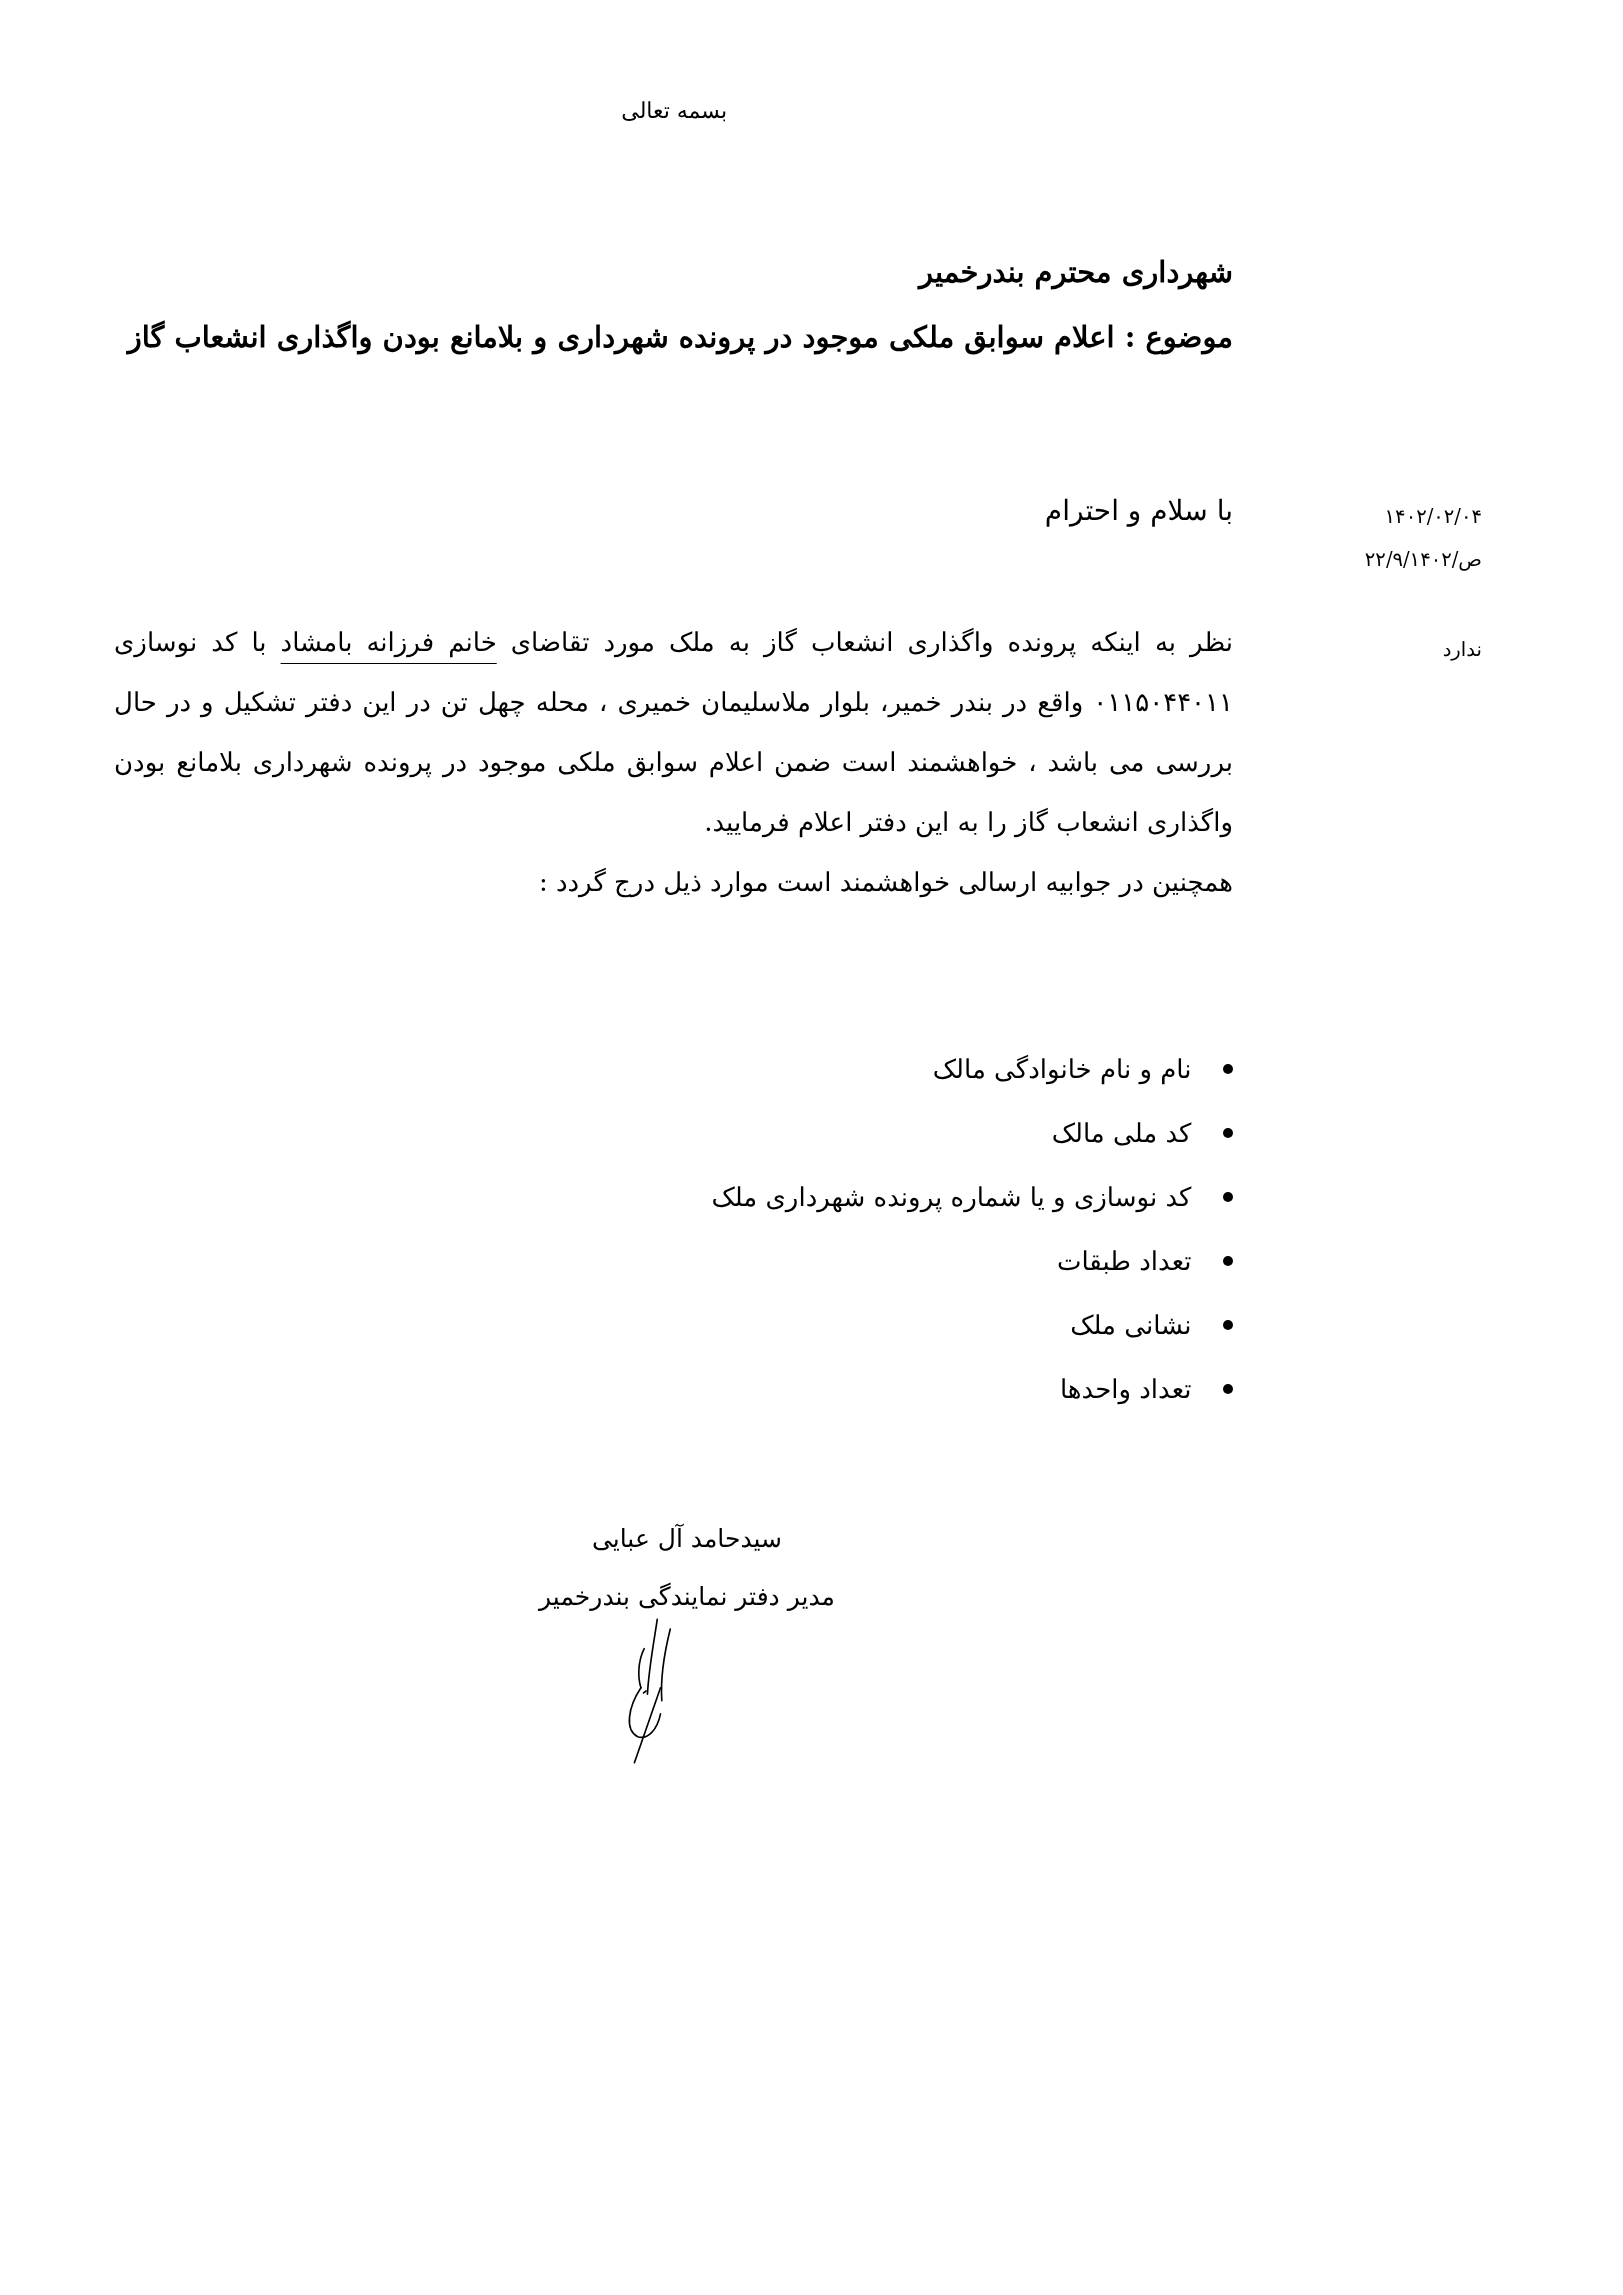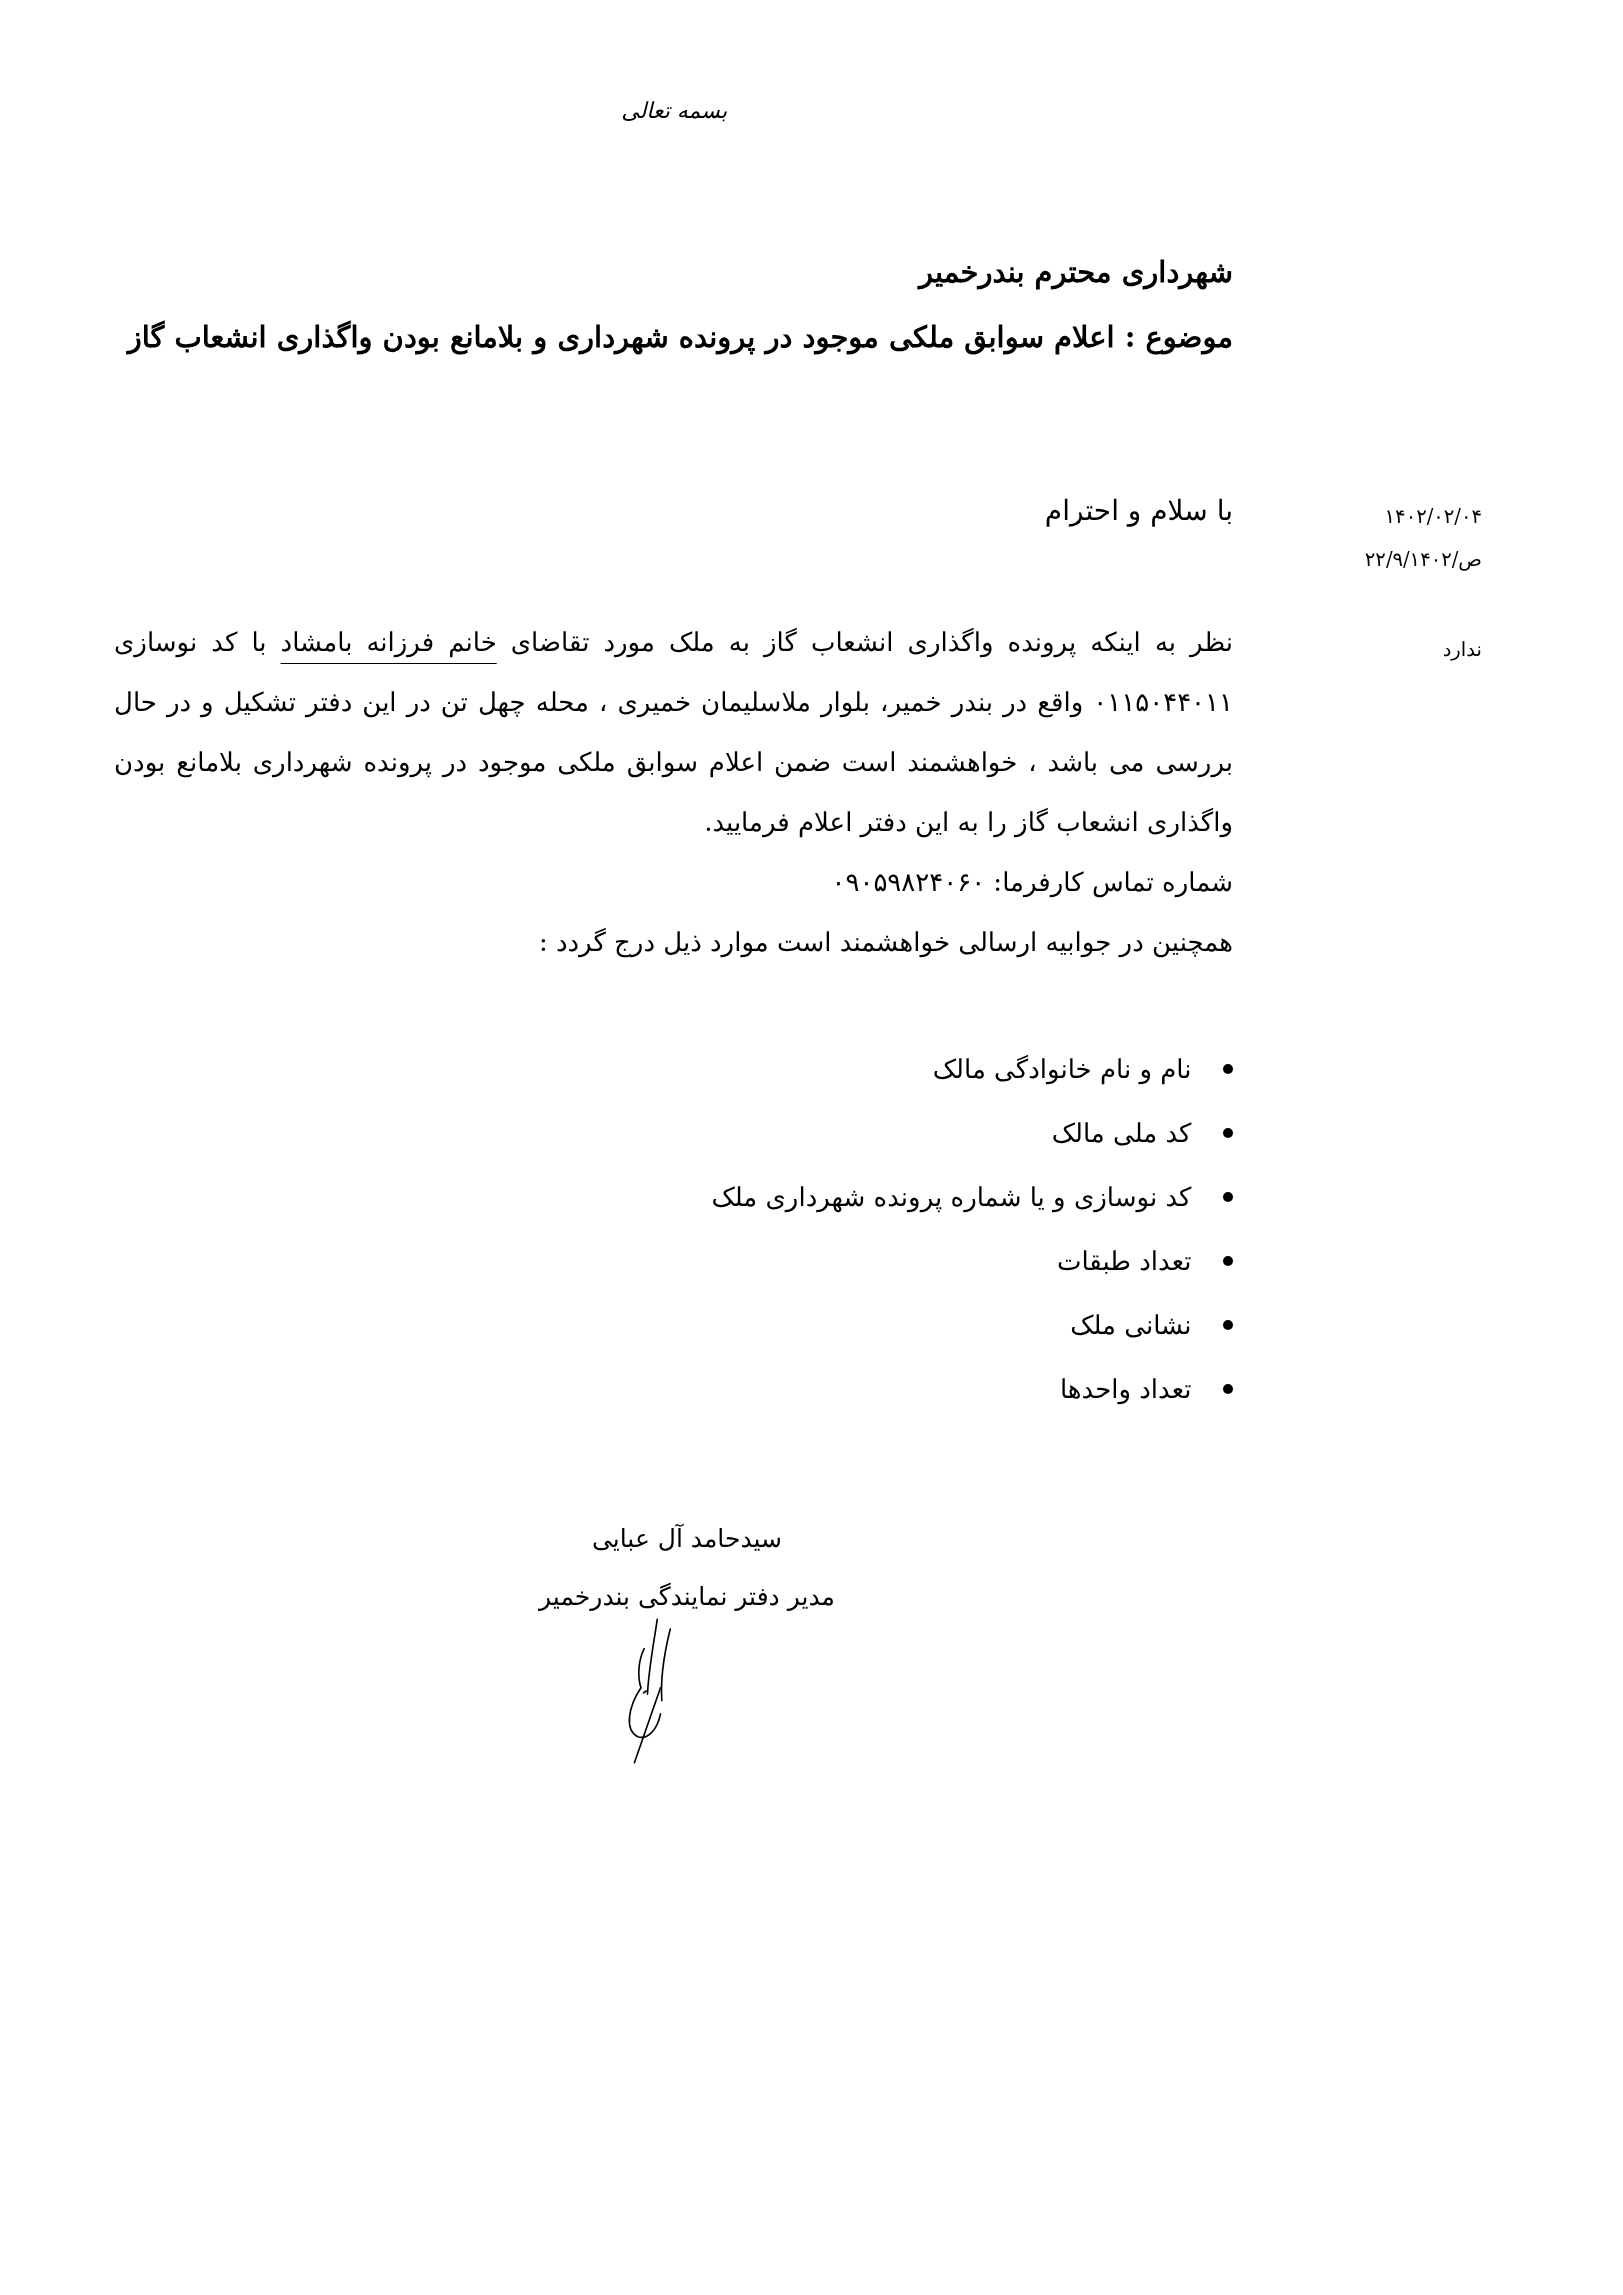--- a/index.html
+++ b/index.html
@@ -3,21 +3,21 @@
   <meta charset="utf-8">
   <style>
     html, body { margin: 0; padding: 0; background: #ffffff; }
     body {
       width: 1623px; height: 2295px; position: relative; overflow: hidden;
       font-family: "DejaVu Serif", "Liberation Serif", serif; color: #000;
       direction: rtl;
     }
     .abs { position: absolute; }
     .invocation { left: 0; width: 1355px; top: 98px; text-align: center; font-size: 22px; padding-right: 0; }
-    .invocation span { display: inline-block; transform: translateX(-3.3px); font-style: italic; }
+    .invocation span { display: inline-block; transform: translateX(-3.3px); }
     .addressee { right: 390px; top: 255px; font-size: 29px; font-weight: bold; }
     .subject { right: 390px; top: 307px; width: 1119px; font-size: 29px; font-weight: bold; line-height: 60px; text-align: right; }
     .meta { right: 141px; font-size: 19.6px; text-align: center; }
     .meta.date { top: 505px; }
     .meta.num { top: 540px; margin-top: 8px; }
     .meta.att { top: 638px; }
     .greeting { right: 390px; top: 494px; font-size: 28px; }
     .body-text { right: 390px; top: 612px; width: 1119px; font-size: 26px; line-height: 60px; text-align: justify; text-align-last: right; }
     .body-text .uline { text-decoration: underline; text-underline-offset: 11.8px; text-decoration-thickness: 1.3px; }
     .line { display: block; }
@@ -41,21 +41,20 @@
 
 <div class="abs addressee">شهرداری محترم بندرخمیر</div>
 <div class="abs subject">موضوع : اعلام سوابق ملکی موجود در پرونده شهرداری و بلامانع بودن واگذاری انشعاب گاز</div>
 
 <div class="abs greeting">با سلام و احترام</div>
 
 <div class="abs body-text">
   <span>نظر به اینکه پرونده واگذاری انشعاب گاز به ملک مورد تقاضای</span>
   <span class="uline">خانم فرزانه بامشاد</span>
   <span>با کد نوسازی ۰۱۱۵۰۴۴۰۱۱ واقع در بندر خمیر، بلوار ملاسلیمان خمیری ، محله چهل تن در این دفتر تشکیل و در حال بررسی می باشد ، خواهشمند است ضمن اعلام سوابق ملکی موجود در پرونده شهرداری بلامانع بودن واگذاری انشعاب گاز را به این دفتر اعلام فرمایید.</span>
-  <span class="line">شماره تماس کارفرما: ۰۹۰۵۹۸۲۴۰۶۰</span>
   <span class="line">همچنین در جوابیه ارسالی خواهشمند است موارد ذیل درج گردد :</span>
 </div>
 
 <ul class="abs bullets">
   <li>
       <span class="dot"></span>
       <span>نام و نام خانوادگی مالک</span>
     </li>
   <li>
       <span class="dot"></span>

